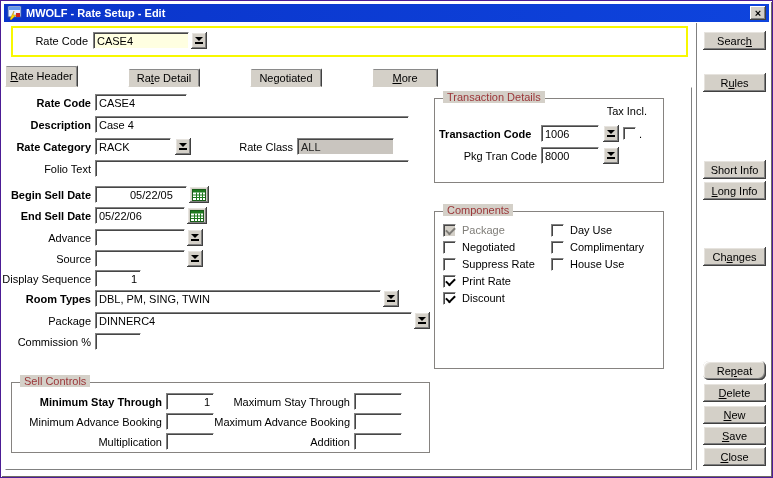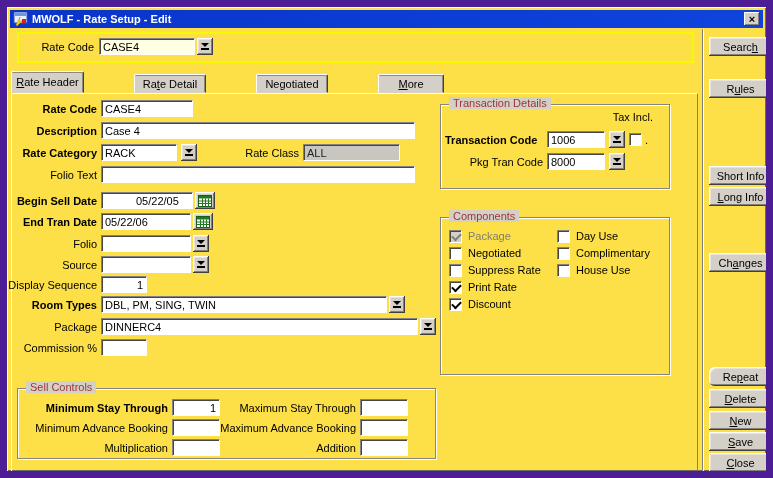--- a/index.html
+++ b/index.html
@@ -1,22 +1,22 @@
 <!DOCTYPE html>
 <html><head>
 <meta charset="utf-8">
 <title>MWOLF - Rate Setup - Edit</title>
 <style>
   html,body { margin:0; padding:0; background:#808080; }
   * { box-sizing:border-box; }
   .window {
     position:relative; width:773px; height:478px;
-    background:#fde047; color:#000;
+    background:#ffffff; color:#000;
     font-family:"Liberation Sans", sans-serif; font-size:11px;
-    border:7px solid #4c1d95;
+    border:1px solid #4c1d95;
     box-shadow: inset 1px 1px 0 #ffffff, inset -1px -1px 0 #6e6b66;
     overflow:hidden;
   }
   
   .titlebar {
     position:absolute; left:3px; top:3px; right:3px; height:18px;
     background:linear-gradient(90deg,#0a34ca,#0e44dd);
     display:flex; align-items:center; padding:0 3px;
   }
   .title-text { color:#fff; font-weight:bold; font-size:11px; margin-left:4px; white-space:nowrap; }
@@ -191,33 +191,33 @@
     <div class="calbtn raised gap2">
       <svg width="14" height="12" viewBox="0 0 14 12">
           <rect x="0.5" y="0.5" width="13" height="11" fill="#fff" stroke="#1a5c1a"></rect>
           <rect x="1" y="1" width="12" height="2.5" fill="#1e7a1e"></rect>
           <path d="M1 6h12 M1 8.5h12 M4.5 3.5v8 M7.5 3.5v8 M10.5 3.5v8" stroke="#1e7a1e" stroke-width="1" fill="none"></path>
         </svg>
     </div>
   </div>
 
   <div class="frow" style="left:0; top:206px;">
-    <span class="flabel b">End Tran Date</span>
+    <span class="flabel b">End Sell Date</span>
     <input class="field sk" style="width: 90px;" value="05/22/06">
     <div class="calbtn raised gap2">
       <svg width="14" height="12" viewBox="0 0 14 12">
           <rect x="0.5" y="0.5" width="13" height="11" fill="#fff" stroke="#1a5c1a"></rect>
           <rect x="1" y="1" width="12" height="2.5" fill="#1e7a1e"></rect>
           <path d="M1 6h12 M1 8.5h12 M4.5 3.5v8 M7.5 3.5v8 M10.5 3.5v8" stroke="#1e7a1e" stroke-width="1" fill="none"></path>
         </svg>
     </div>
   </div>
 
   <div class="frow" style="left:0; top:228px;">
-    <span class="flabel">Folio</span>
+    <span class="flabel">Advance</span>
     <input class="field sk" style="width: 90px;" value="">
     <div class="lov raised gap2">
         <span class="arr"></span>
         <span class="bar"></span>
       </div>
   </div>
 
   <div class="frow" style="left:0; top:249px;">
     <span class="flabel">Source</span>
     <input class="field sk" style="width: 90px;" value="">

